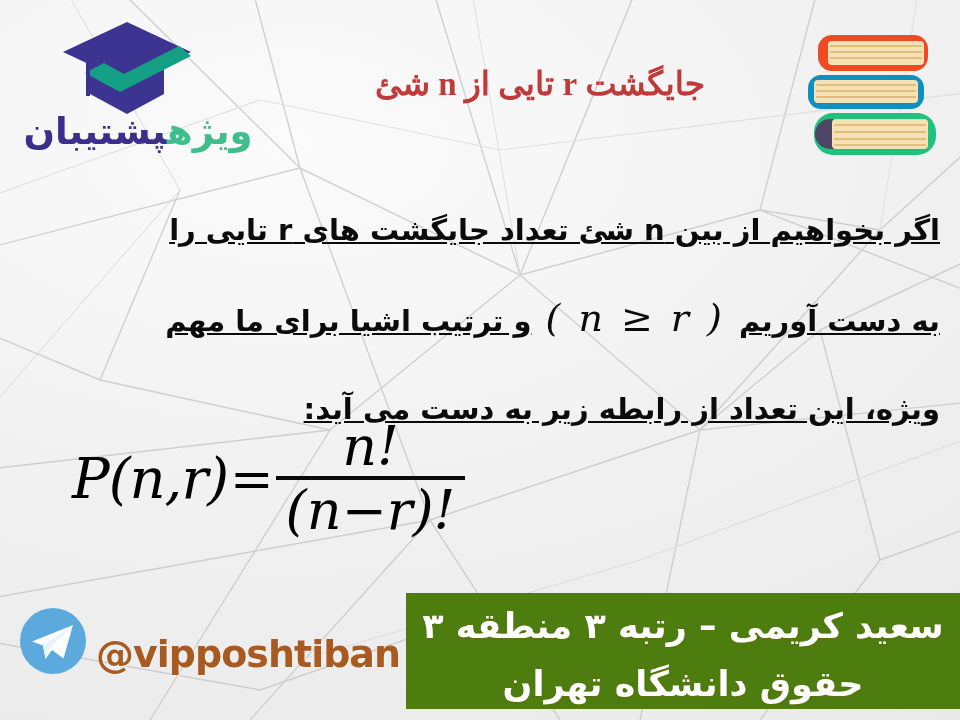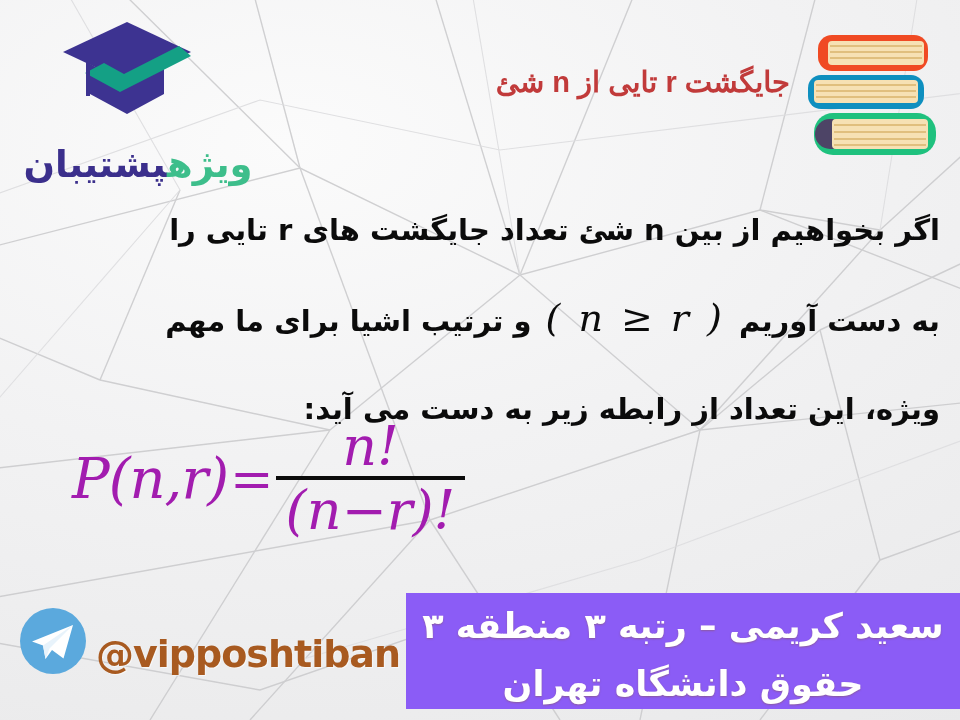--- a/index.html
+++ b/index.html
@@ -45,35 +45,34 @@
     position:absolute;
     left:0; top:100px;
     width:260px;
     text-align:center;
     direction:rtl;
     font-family:"DejaVu Sans", sans-serif;
     font-size:37px;
     font-weight:bold;
     letter-spacing:-1px;
     white-space:nowrap;
-    margin-top:33px;
   }
   .wm-dark { color:#3b2f8c; }
   .wm-green { color:#3dbe8b; }
 
   
   #slide-title {
     position:absolute;
     left:290px; top:66px;
     width:500px;
-    text-align:right;
+    text-align:center;
     direction:rtl;
     color:#c13a3a;
-    font-family:Liberation Sans, sans-serif;
-    font-size:29px;
+    font-family:Liberation Serif, serif;
+    font-size:33px;
     font-weight:bold;
     line-height:1.15;
     white-space:nowrap;
   }
 
   
   #books-svg {
     position:absolute;
     left:800px; top:25px;
     width:148px; height:140px;
@@ -85,21 +84,21 @@
     left:30px; top:186px;
     width:910px;
     direction:rtl;
     text-align:right;
     color:#0b0b0b;
     font-family:"DejaVu Sans", sans-serif;
     font-weight:bold;
     font-size:29px;
     line-height:88px;
   }
-  .body-line { white-space:nowrap; }
+  .body-line { white-space:nowrap;text-decoration:underline; }
   .body-line.l2, .body-line.l3 { text-align:right; }
   .inline-math {
     font-family:"DejaVu Serif", serif;
     font-style:italic;
     font-weight:normal;
     font-size:38px;
     direction:ltr;
     display:inline-block;
     padding:0 14px;
     letter-spacing:3px;
@@ -107,21 +106,21 @@
 
   
   #formula {
     position:absolute;
     left:72px; top:418px;
     direction:ltr;
     display:flex;
     align-items:center;
     font-family:"DejaVu Serif", serif;
     font-style:italic;
-    color:#a21caf;
+    color:#000000;
   }
   #formula-lhs {
     font-size:56px;
     letter-spacing:-1px;
     white-space:nowrap;
   }
   #formula-eq {
     font-size:52px;
     padding:0 2px;
   }
@@ -168,21 +167,21 @@
     letter-spacing:-1px;
     text-shadow:1px 1px 0 rgba(255,255,255,.55);
     white-space:nowrap;
   }
 
   
   #credit-banner {
     position:absolute;
     left:406px; top:593px;
     width:554px; height:116px;
-    background:#8b5cf6;
+    background:#4d7c0f;
     direction:rtl;
     text-align:center;
     padding-top:4px;
   }
   .credit-line {
     color:#ffffff;
     font-family:"DejaVu Sans", sans-serif;
     font-weight:bold;
     font-size:35px;
     line-height:58px;

